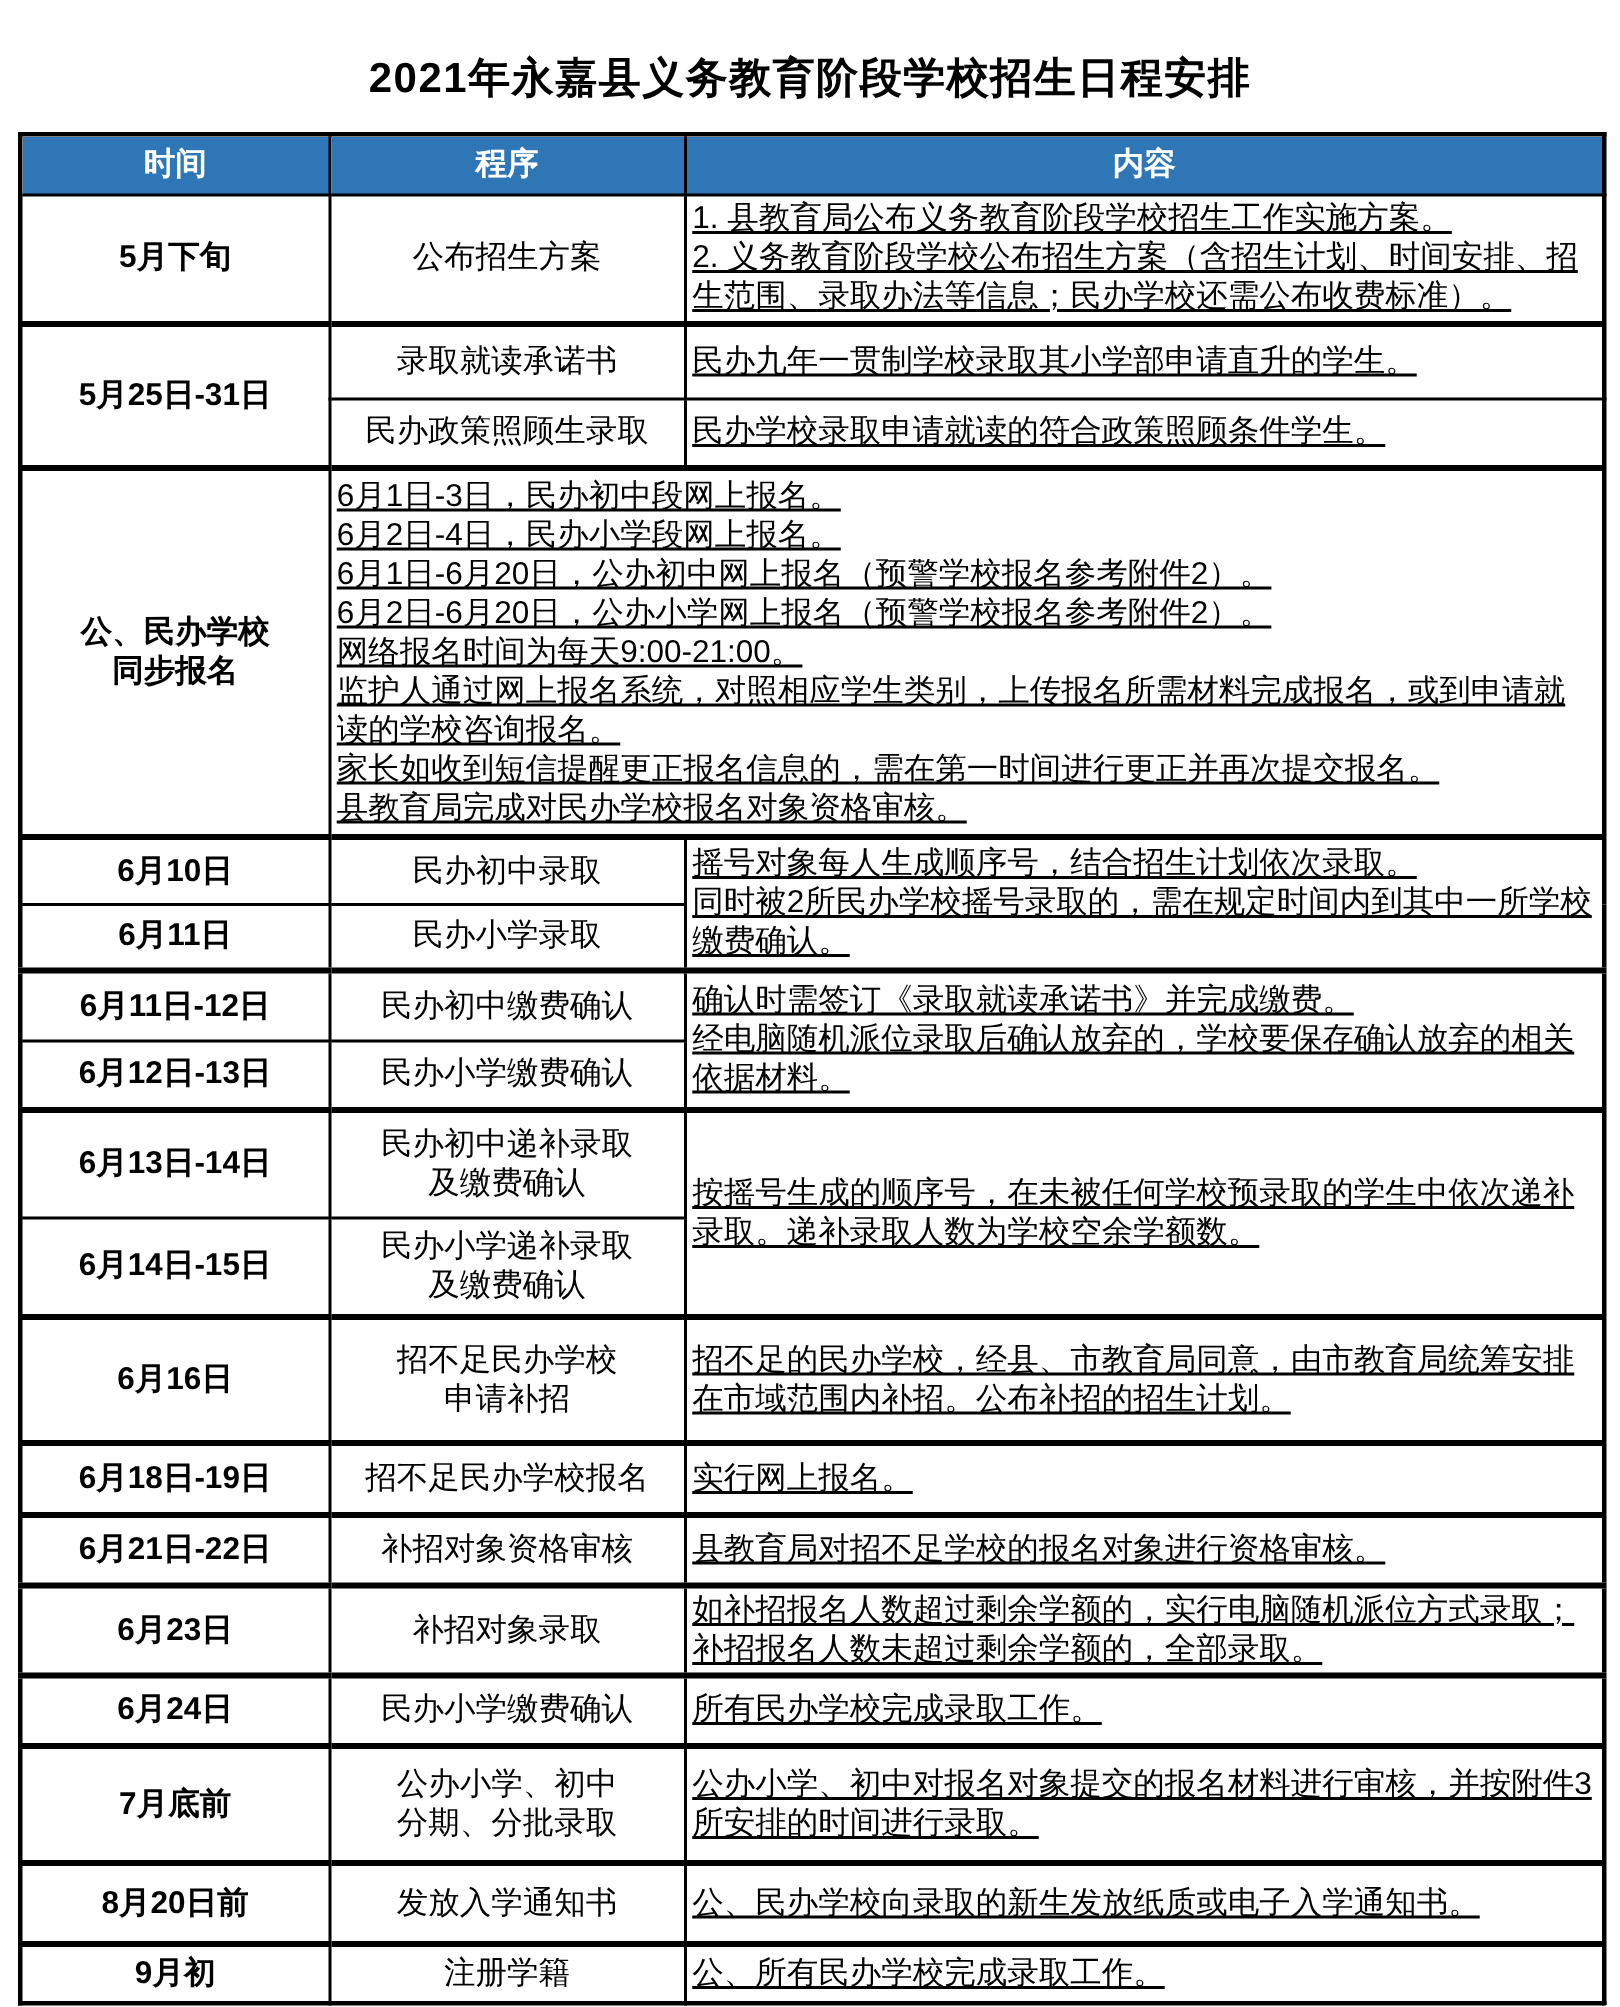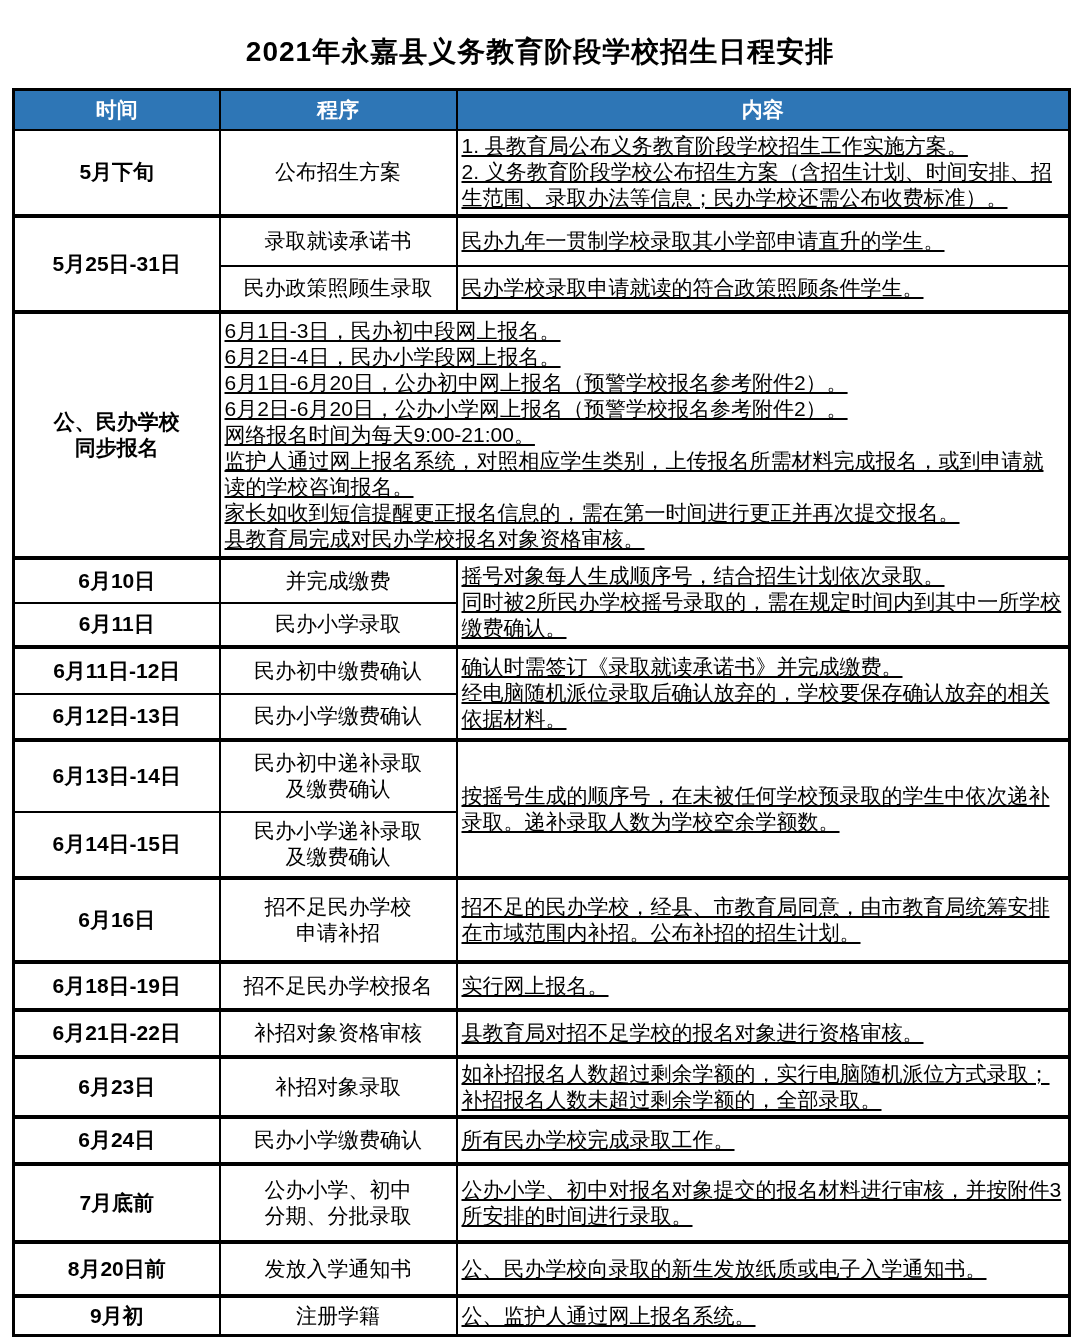--- a/index.html
+++ b/index.html
@@ -92,21 +92,21 @@
 6月2日-4日，民办小学段网上报名。
 6月1日-6月20日，公办初中网上报名（预警学校报名参考附件2）。
 6月2日-6月20日，公办小学网上报名（预警学校报名参考附件2）。
 网络报名时间为每天9:00-21:00。
 监护人通过网上报名系统，对照相应学生类别，上传报名所需材料完成报名，或到申请就读的学校咨询报名。
 家长如收到短信提醒更正报名信息的，需在第一时间进行更正并再次提交报名。
 县教育局完成对民办学校报名对象资格审核。</td>
       </tr>
       <tr class="gs" style="height:45px;">
         <td class="c-time">6月10日</td>
-        <td class="c-proc">并完成缴费</td>
+        <td class="c-proc">民办初中录取</td>
         <td class="c-content" rowspan="2">摇号对象每人生成顺序号，结合招生计划依次录取。
 同时被2所民办学校摇号录取的，需在规定时间内到其中一所学校缴费确认。</td>
       </tr>
       <tr style="height:44px;">
         <td class="c-time">6月11日</td>
         <td class="c-proc">民办小学录取</td>
       </tr>
       <tr class="gs" style="height:47px;">
         <td class="c-time">6月11日-12日</td>
         <td class="c-proc">民办初中缴费确认</td>
@@ -162,17 +162,17 @@
         <td class="c-content">公办小学、初中对报名对象提交的报名材料进行审核，并按附件3所安排的时间进行录取。</td>
       </tr>
       <tr class="gs" style="height:54px;">
         <td class="c-time">8月20日前</td>
         <td class="c-proc">发放入学通知书</td>
         <td class="c-content">公、民办学校向录取的新生发放纸质或电子入学通知书。</td>
       </tr>
       <tr class="gs" style="height:40px;">
         <td class="c-time">9月初</td>
         <td class="c-proc">注册学籍</td>
-        <td class="c-content">公、监护人通过网上报名系统。</td>
+        <td class="c-content">公、所有民办学校完成录取工作。</td>
       </tr>
     </tbody>
   </table>
 </div>
 
 </body></html>

